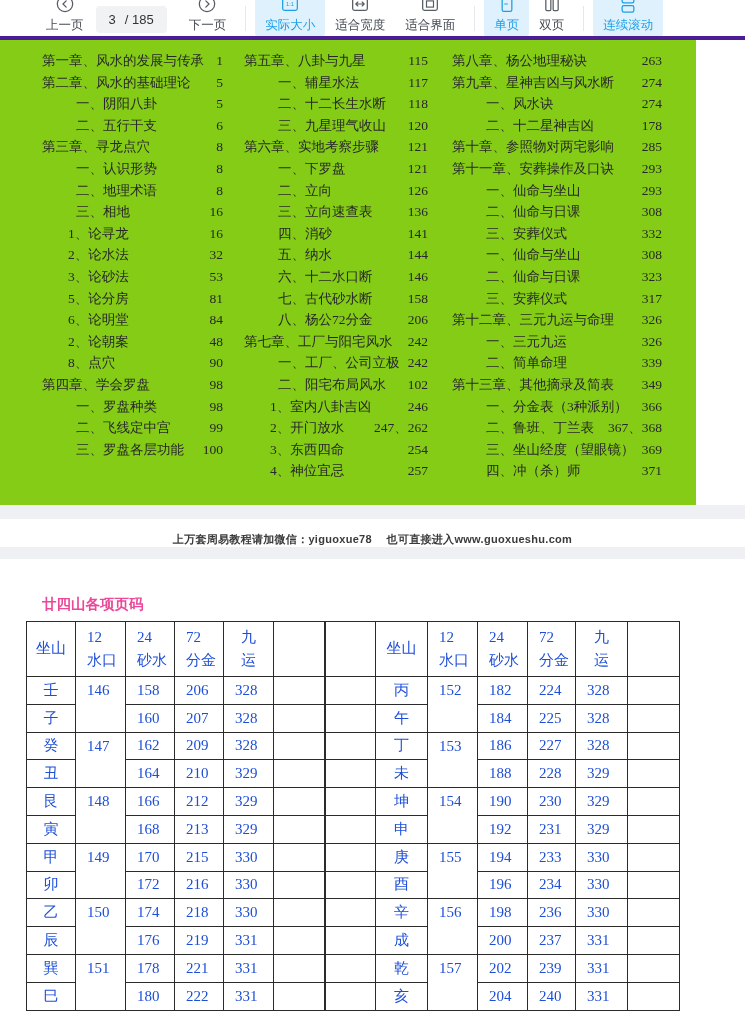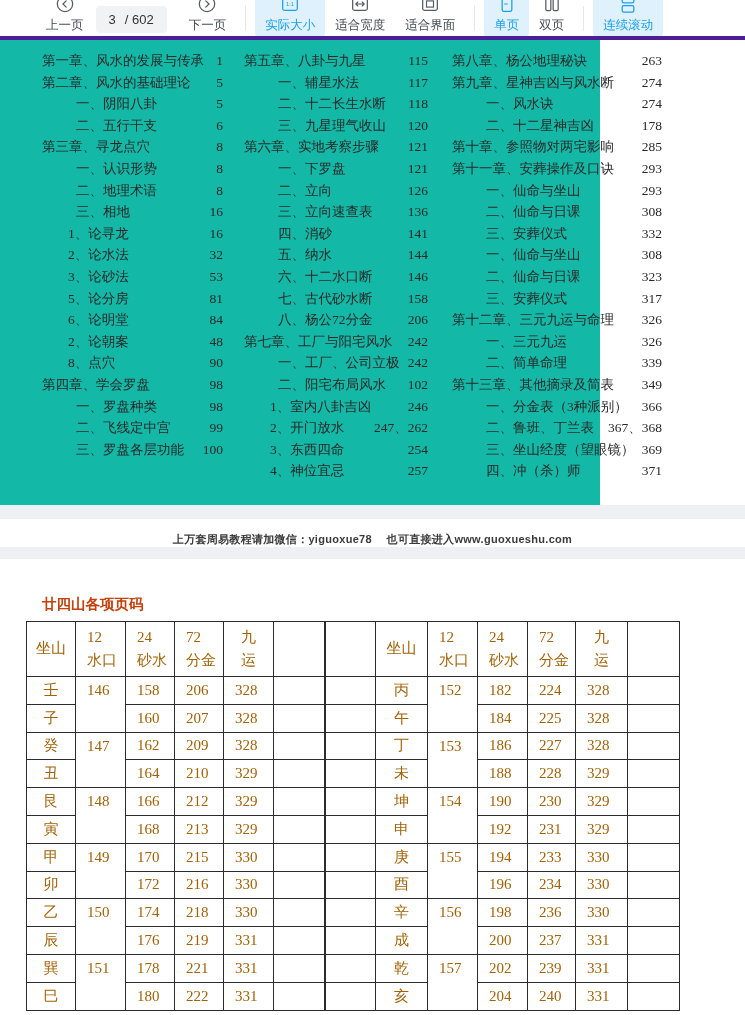--- a/index.html
+++ b/index.html
@@ -24,21 +24,21 @@
   .tb-btn.active { background:#def1fc; color:#1b9fe8; }
   .tb-btn.active .ic { color:#1b9fe8; }
   .pagebox {
     align-self:flex-start; margin:6px 12px 0 2px; background:#f1f2f4; border-radius:4px;
     height:27px; display:flex; align-items:center; padding:0 13px; font-size:13px;
     color:#333; gap:9px; cursor:text;
   }
   .tb-div { width:1px; height:25px; background:#e5e7ea; margin:6px 9px 0; flex:0 0 auto; }
   
   .scan { font-family:"Liberation Serif", serif; color:#282828; }
-  .page1 { position:absolute; top:40px; left:0; width:600px; height:465px; background:#14b8a6; }
+  .page1 { position:absolute; top:40px; left:0; width:696px; height:465px; background:#84cc16; }
   .gap { position:absolute; left:0; width:745px; background:#eef0f3; }
   .gap1 { top:505px; height:14px; }
   .gap2 { top:547px; height:12px; }
   .wm-strip {
     position:absolute; top:519px; left:0; width:745px; height:28px; background:#fff;
     display:flex; align-items:flex-end; justify-content:center;
   }
   .wm-strip span { font-size:11px; font-weight:600; color:#3a3a3a; letter-spacing:.3px; }
   .page2 { position:absolute; top:559px; left:0; width:745px; height:456px; background:#fff; }
   
@@ -46,23 +46,23 @@
   .toc-col0 { left:42px;  width:181px; }
   .toc-col1 { left:244px; width:184px; }
   .toc-col2 { left:452px; width:210px; }
   .toc-row { display:flex; justify-content:space-between; align-items:baseline;
              height:21.6px; line-height:21.6px; font-size:13.5px; }
   .toc-t { white-space:nowrap; }
   .toc-p { text-align:right; padding-left:4px; }
   .lvl1 .toc-t { padding-left:34px; }
   .lvl2 .toc-t { padding-left:26px; }
   
-  .tbl-title { position:absolute; left:42px; top:36px; font-size:14.5px; font-weight:bold; color:#c2410c; }
+  .tbl-title { position:absolute; left:42px; top:36px; font-size:14.5px; font-weight:bold; color:#ec4899; }
   .tables { position:absolute; left:26px; top:62px; display:flex; }
-  table.ptab { border-collapse:collapse; table-layout:fixed; color:#a16207; }
+  table.ptab { border-collapse:collapse; table-layout:fixed; color:#1d4ed8; }
   .ptab th, .ptab td {
     border:1.5px solid #2b2b2b; font-weight:normal; font-size:15px; padding:0;
     overflow:hidden;
   }
   .ptab thead tr { height:55px; }
   .ptab tbody tr { height:27.8px; }
   .ptab th div { line-height:1.55; }
   .ptab th.hc { text-align:center; }
   .ptab th.hl { text-align:left; padding-left:11px; }
   .ptab td.mt { text-align:center; }
@@ -81,21 +81,21 @@
         <svg viewBox="0 0 24 24" width="20" height="20">
             <circle cx="12" cy="12" r="9.2" fill="none" stroke="currentColor" stroke-width="1.5"></circle>
             <path d="M13.4 8.2 9.6 12l3.8 3.8" fill="none" stroke="currentColor" stroke-width="1.5" stroke-linecap="round" stroke-linejoin="round"></path>
           </svg>
       </span>
       <span>上一页</span>
     </div>
 
     <div class="pagebox">
       <span>3</span>
-      <span>/ 602</span>
+      <span>/ 185</span>
     </div>
 
     <div class="tb-btn">
       <span class="ic">
         <svg viewBox="0 0 24 24" width="20" height="20">
             <circle cx="12" cy="12" r="9.2" fill="none" stroke="currentColor" stroke-width="1.5"></circle>
             <path d="M10.6 8.2 14.4 12l-3.8 3.8" fill="none" stroke="currentColor" stroke-width="1.5" stroke-linecap="round" stroke-linejoin="round"></path>
           </svg>
       </span>
       <span>下一页</span>

